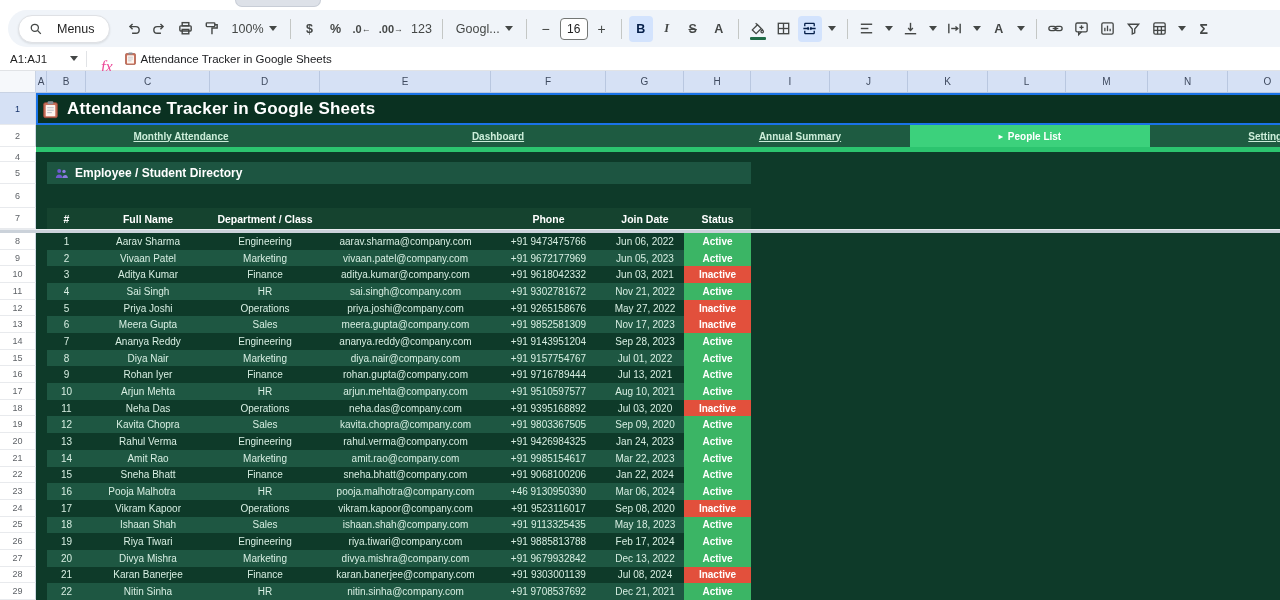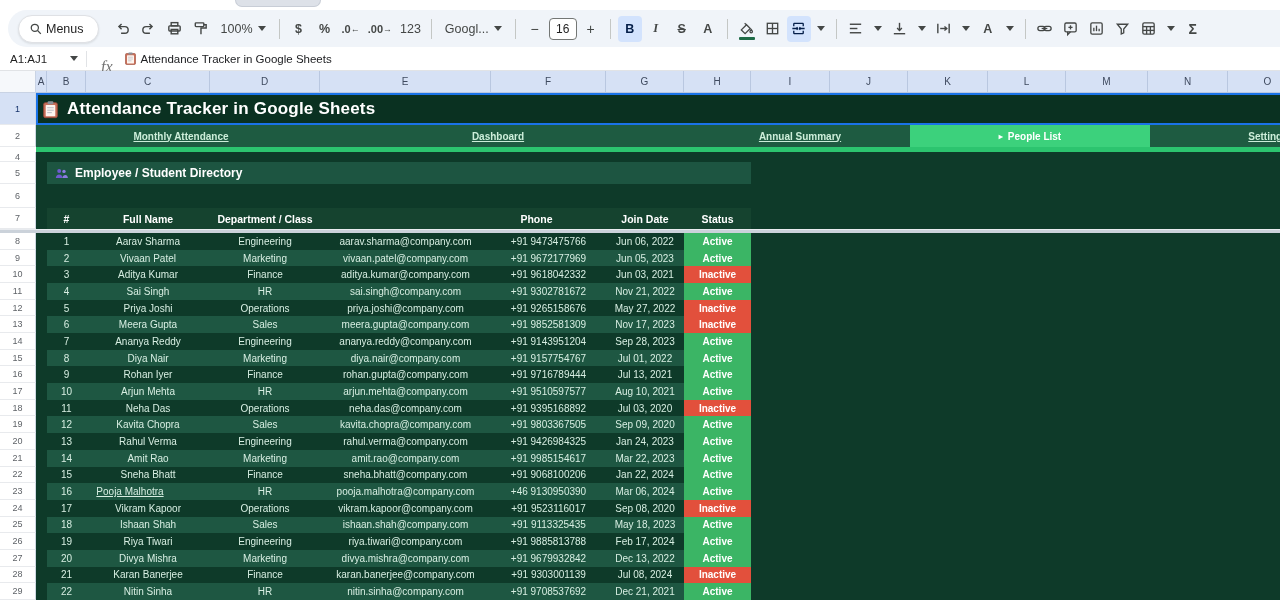--- a/index.html
+++ b/index.html
@@ -8,21 +8,21 @@
     width:1280px; height:600px; position:relative; overflow:hidden;
     font-family:"Liberation Sans", sans-serif; background:#ffffff;
     -webkit-font-smoothing:antialiased;
   }
   
   .notch { position:absolute; left:235px; top:0; width:86px; height:7px;
     background:#dde1e8; border-radius:0 0 9px 9px; border:1px solid #c8cdd6; border-top:none; }
   .toolbar { position:absolute; left:8px; top:10px; right:-24px; height:37px;
     background:#f0f4f9; border-radius:24px; display:flex; align-items:center;
     padding:0 10px; gap:2px; }
-  .menus-pill { display:flex; align-items:center; gap:3px; background:#fff;
+  .menus-pill { display:flex; align-items:center; gap:14px; background:#fff;
     border:1px solid #dfe1e5; border-radius:16px; height:28px; padding:0 14px 0 10px;
     margin-right:10px; box-shadow:0 1px 2px rgba(60,64,67,.12); cursor:pointer; }
   .menus-pill span { font-size:12.5px; color:#1f1f1f; }
   .tbtn { display:flex; align-items:center; justify-content:center; min-width:24px;
     height:26px; border-radius:4px; padding:0 3px; color:#444746; cursor:pointer;
     font-size:12px; position:relative; }
   .tbtn.active { background:#d3e3fd; color:#041e49; }
   .tbtn svg { display:block; }
   .tb-sep { width:1px; height:20px; background:#c4c7c5; margin:0 5px; flex:none; }
   .tb-text { font-size:12.5px; color:#444746; font-weight:bold; }
@@ -35,21 +35,21 @@
     background:#fff; }
   .deci { font-size:11px; font-weight:bold; position:relative; }
   .deci small { font-size:9px; }
   .color-bar { position:absolute; left:4px; right:4px; bottom:2px; height:3px; border-radius:1px; }
   
   .formula-bar { position:absolute; left:0; top:47px; width:1280px; height:24px;
     background:#fff; border-bottom:1px solid #e1e3e6; display:flex; align-items:center; }
   .name-box { width:86px; display:flex; align-items:center; justify-content:space-between;
     padding:0 8px 0 10px; font-size:11.5px; color:#1f1f1f; cursor:pointer; }
   .fb-sep { width:1px; height:16px; background:#e1e3e6; }
-  .fx { font-family:"Liberation Serif", serif; font-style:italic; color:#737373;
+  .fx { font-family:"Liberation Serif", serif; font-style:italic; color:#ec4899;
     font-size:16px; margin:16px 12px 0 14px; }
   .fb-value { font-size:11.5px; color:#202124; display:flex; align-items:center; gap:5px; }
   
   .col-strip { position:absolute; left:0; top:71px; width:1280px; height:22px; display:flex; }
   .corner { width:36px; height:22px; background:#f6f8fb; border-right:1px solid #c9d3e4;
     border-bottom:1px solid #c9d3e4; flex:none; }
   .col-h { height:22px; background:#d6e1f5; border-right:1px solid #b9c7e0;
     border-bottom:1px solid #b9c7e0; display:flex; align-items:center; justify-content:center;
     font-size:10px; color:#3f4a5f; flex:none; cursor:pointer; }
   
@@ -352,21 +352,21 @@
         <circle cx="9" cy="3.4" r="1.7" fill="#8d7ce0"></circle>
         <path d="M0.8 10c0-2.1 1.5-3.6 3.4-3.6S7.6 7.9 7.6 10z" fill="#6f5bd0"></path>
         <path d="M7.4 10c.2-1.8 1.4-3 3-3 1.3 0 2.3 1.2 2.5 3z" fill="#8d7ce0"></path>
       </svg>
     <span class="t">Employee / Student Directory</span>
   </div>
   <div class="thead" id="thead">
       <div class="cell" style="left: 0px; width: 39px;">#</div>
       <div class="cell" style="left: 39px; width: 124px;">Full Name</div>
       <div class="cell" style="left: 163px; width: 110px;">Department / Class</div>
-      <div class="cell" style="left: 432px; width: 115px; text-align: right;">Phone</div>
+      <div class="cell" style="left: 444px; width: 115px; text-align: right;">Phone</div>
       <div class="cell" style="left: 559px; width: 78px;">Join Date</div>
       <div class="cell" style="left: 637px; width: 67px;">Status</div>
     </div>
   <div id="tbody">
       <div class="drow" style="top: 140px; height: 16.68px;">
         <div class="band"></div>
         <div class="cell" style="left: 11px; width: 39px;">1</div>
         <div class="cell" style="left: 50px; width: 124px;">Aarav Sharma</div>
         <div class="cell" style="left: 174px; width: 110px;">Engineering</div>
         <div class="cell" style="left: 284px; width: 171px;">aarav.sharma@company.com</div>
@@ -510,21 +510,21 @@
         <div class="cell" style="left: 50px; width: 124px;">Sneha Bhatt</div>
         <div class="cell" style="left: 174px; width: 110px;">Finance</div>
         <div class="cell" style="left: 284px; width: 171px;">sneha.bhatt@company.com</div>
         <div class="cell" style="left: 455px; width: 115px;">+91 9068100206</div>
         <div class="cell" style="left: 570px; width: 78px;">Jan 22, 2024</div>
         <div class="cell status" style="left: 648px; width: 67px; background: rgb(59, 181, 101);">Active</div>
       </div>
       <div class="drow alt" style="top: 390.2px; height: 16.68px;">
         <div class="band"></div>
         <div class="cell" style="left: 11px; width: 39px;">16</div>
-        <div class="cell" style="left: 32px; width: 124px; text-decoration: underline;">Pooja Malhotra</div>
+        <div class="cell" style="left: 44px; width: 124px;">Pooja Malhotra</div>
         <div class="cell" style="left: 174px; width: 110px;">HR</div>
         <div class="cell" style="left: 284px; width: 171px;">pooja.malhotra@company.com</div>
         <div class="cell" style="left: 455px; width: 115px;">+46 9130950390</div>
         <div class="cell" style="left: 570px; width: 78px;">Mar 06, 2024</div>
         <div class="cell status" style="left: 648px; width: 67px; background: rgb(59, 181, 101);">Active</div>
       </div>
       <div class="drow" style="top: 406.88px; height: 16.68px;">
         <div class="band"></div>
         <div class="cell" style="left: 11px; width: 39px;">17</div>
         <div class="cell" style="left: 50px; width: 124px;">Vikram Kapoor</div>

